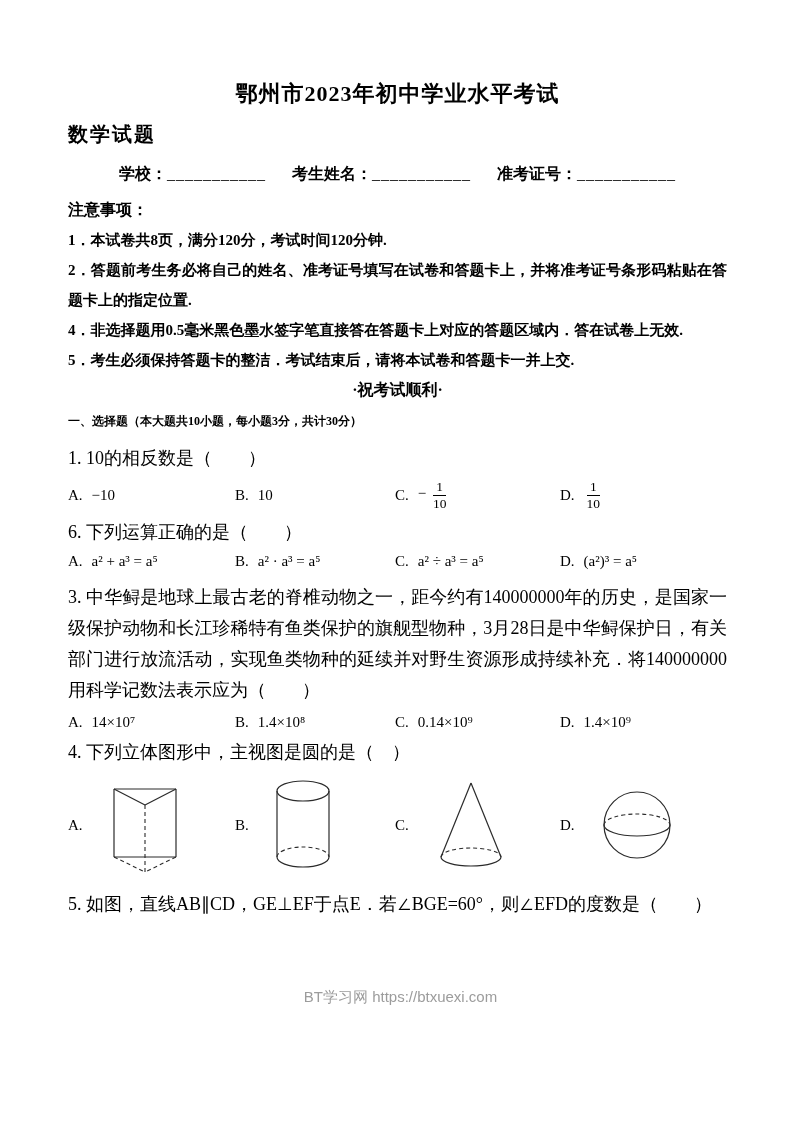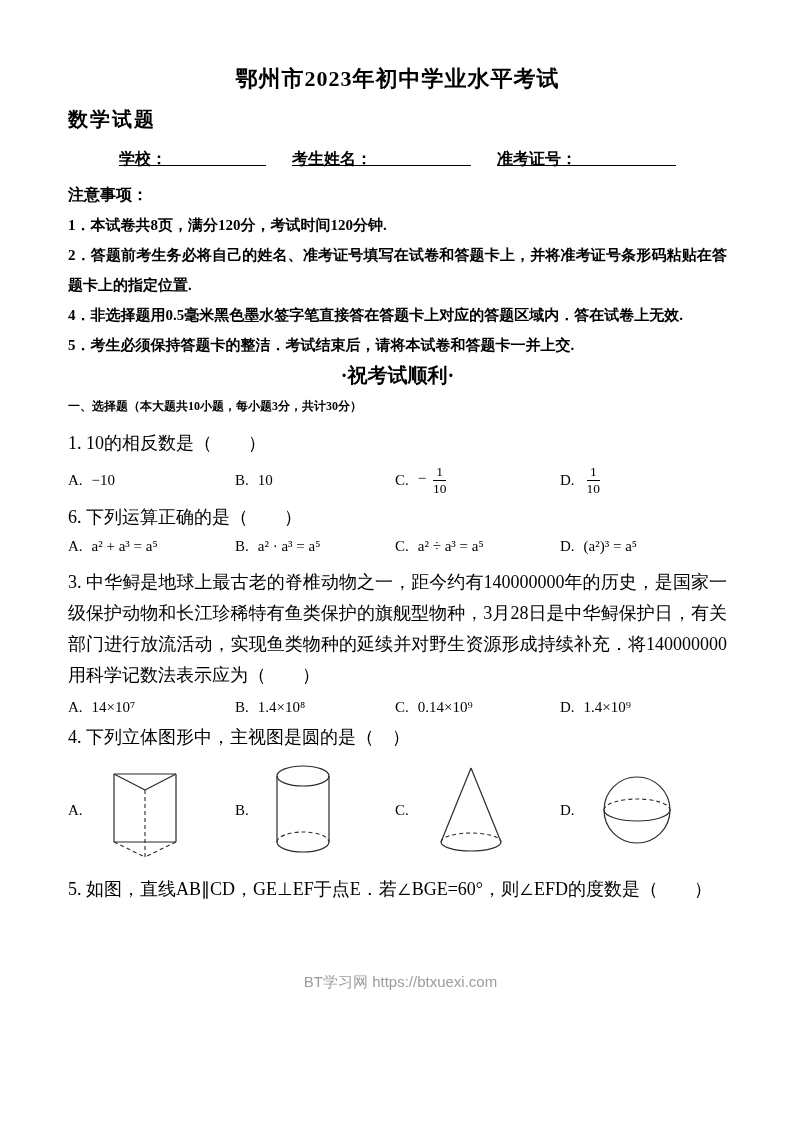--- a/index.html
+++ b/index.html
@@ -1,36 +1,36 @@
 <!DOCTYPE html>
 <html><head>
 <meta charset="utf-8">
 <style>
   * { box-sizing: border-box; }
   html, body { margin: 0; padding: 0; background: #ffffff; }
   .page {
     width: 793px; height: 1018px;
-    margin: 0 auto; position: relative;
+    margin: 15px auto; position: relative;
     background: #ffffff; color: #000;
     font-family: "Liberation Serif", serif;
     overflow: hidden;
   }
   .content { padding: 64px 66px 0 68px; }
 
   .title { margin: 0; text-align: center; font-size: 22px; font-weight: bold; letter-spacing: 1px; }
   .subtitle { margin: 12px 0 0 0; font-size: 20px; font-weight: bold; letter-spacing: 2px; }
 
-  .info-line { margin-top: 16px; display: flex; justify-content: center; gap: 26px; font-size: 16px; font-weight: bold; text-decoration: underline; }
+  .info-line { margin-top: 16px; display: flex; justify-content: center; gap: 26px; font-size: 16px; font-weight: bold; }
   .info-group { white-space: nowrap; }
   .info-blank { font-weight: normal; letter-spacing: 1px; }
 
   .notice-heading { margin-top: 10px; font-size: 16px; font-weight: bold; line-height: 30px; }
   .notice-item { margin: 0; font-size: 15px; font-weight: bold; line-height: 30px; text-align: justify; }
 
-  .wish { text-align: center; font-weight: bold; font-size: 20px; line-height: 30px; }
+  .wish { text-align: center; font-weight: bold; font-size: 16px; line-height: 30px; }
   .section-heading { font-weight: bold; font-size: 12px; line-height: 32px; }
 
   .stem { margin: 8px 0 0 0; font-size: 18px; line-height: 26px; }
   .stem-long { margin: 12px 0 0 0; line-height: 31px; text-align: justify; }
 
   .options-row {
     display: grid; grid-template-columns: 167px 160px 165px 1fr;
     margin-top: 8px; font-size: 15px; align-items: center;
   }
   .opt { display: flex; align-items: center; gap: 9px; }

